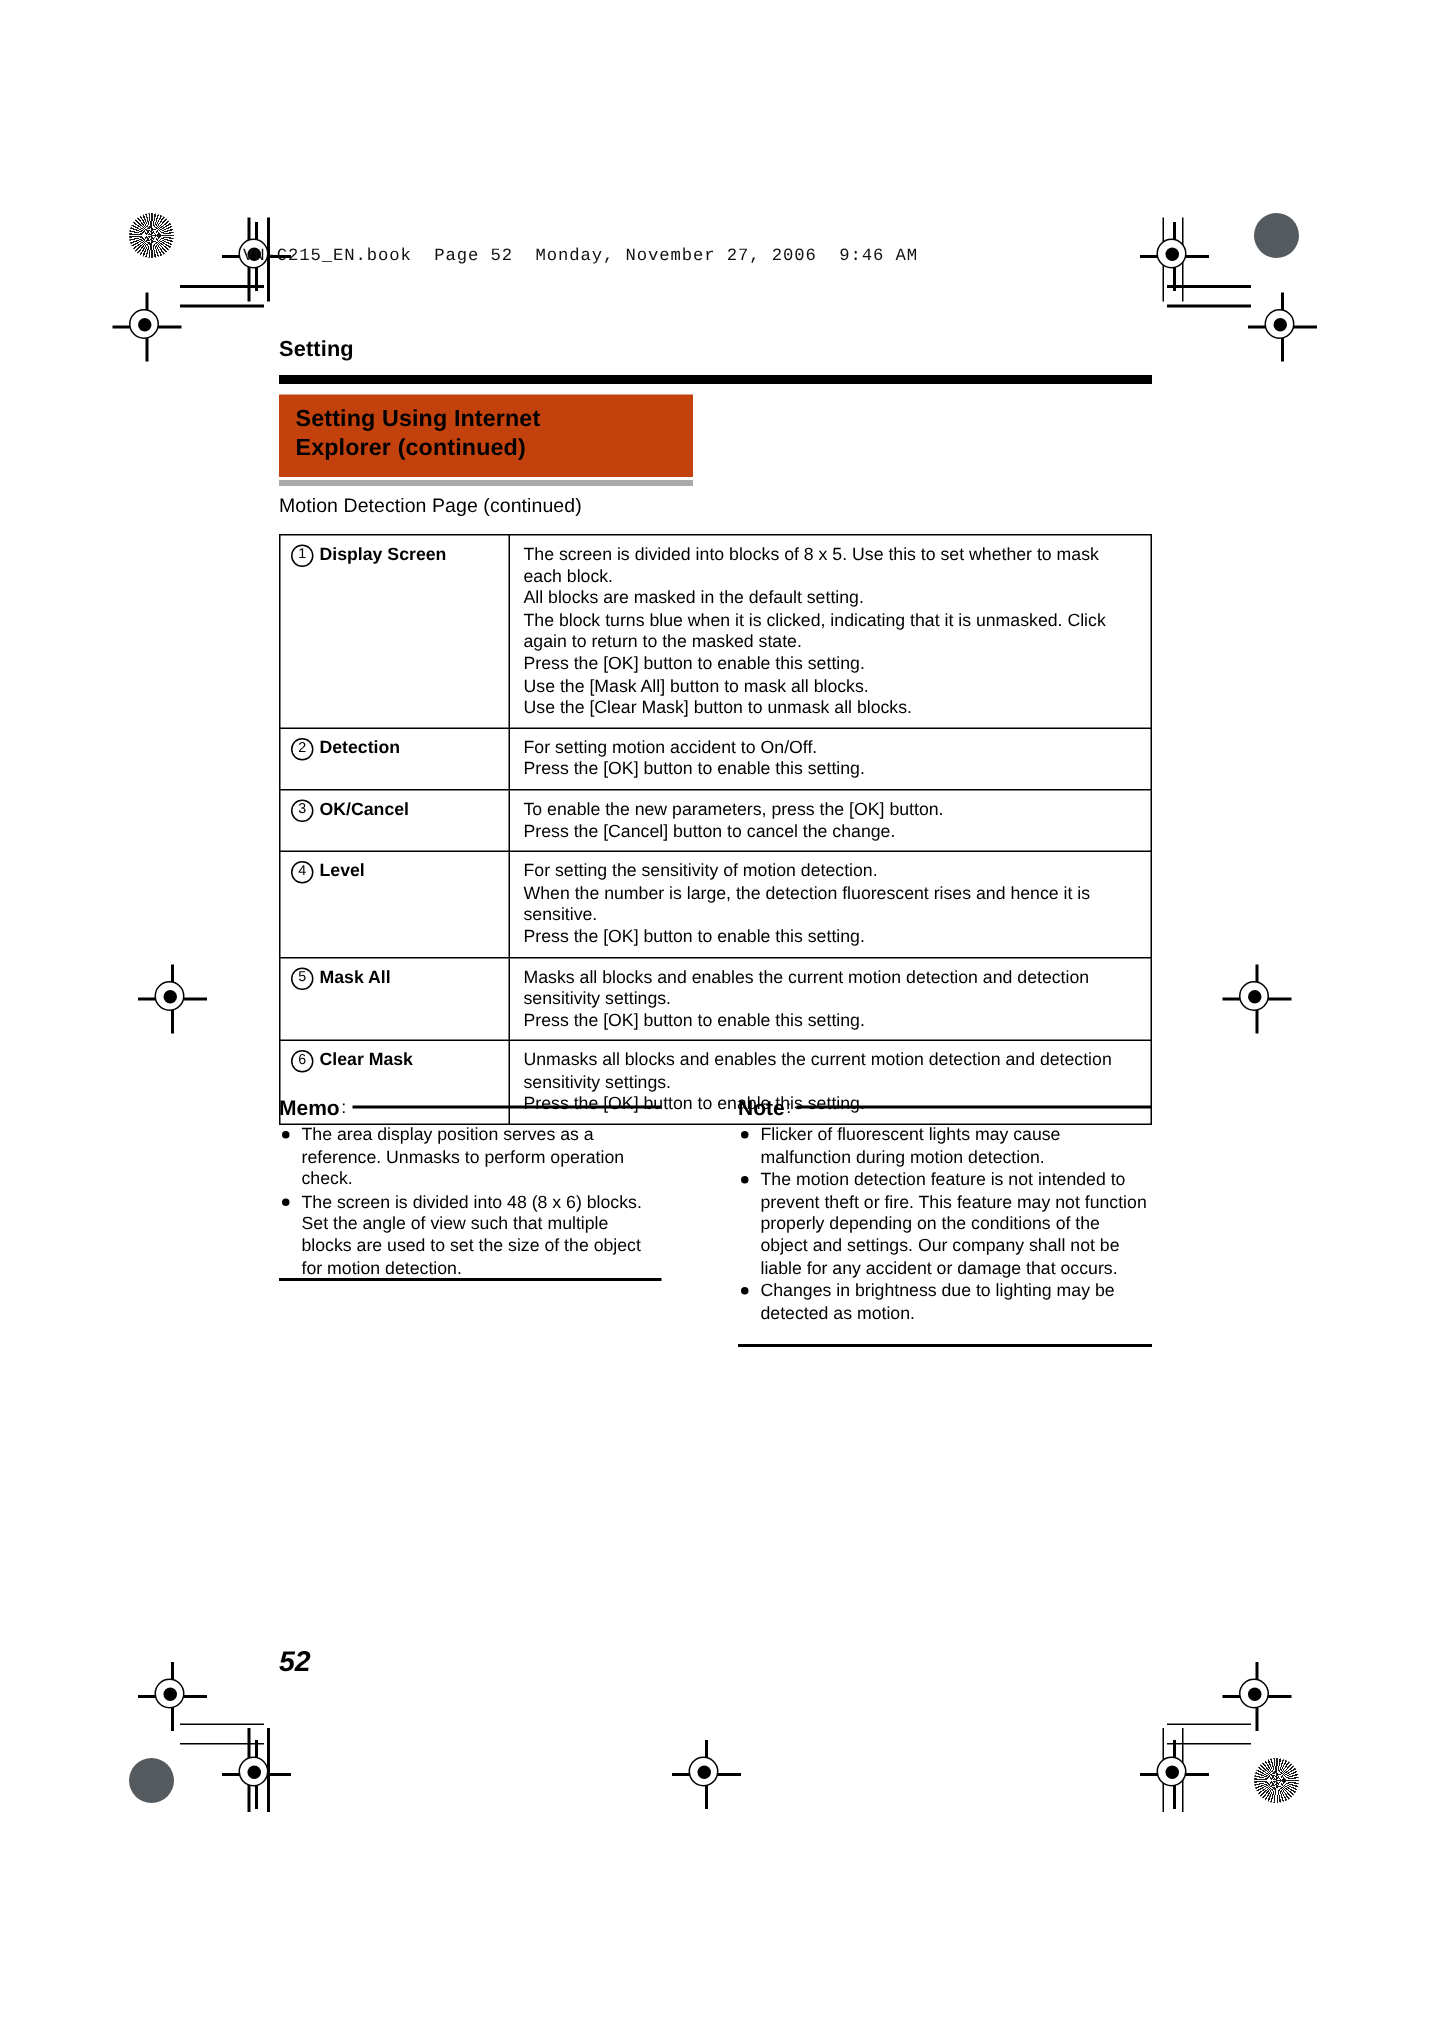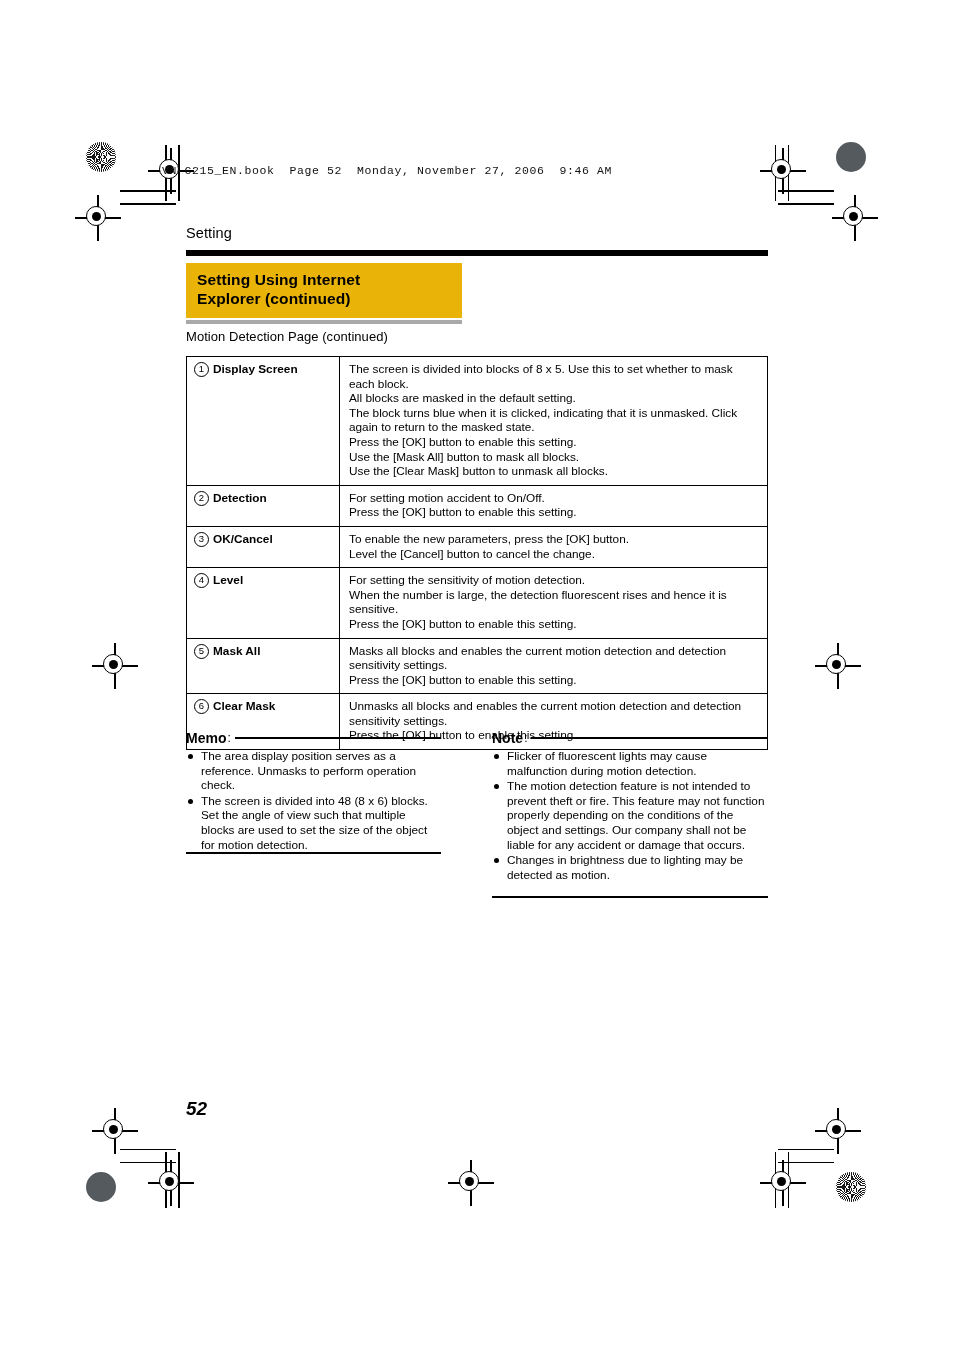--- a/index.html
+++ b/index.html
@@ -81,38 +81,38 @@
   .page {
     position: absolute;
     left: 0; top: 0;
     width: 954px; height: 1101px;
   }
   .running-head {
     position: absolute;
     left: 186px;
     top: 225px;
     font-size: 14.5px;
-    font-weight: normal;
+    font-weight: bold;
     letter-spacing: 0.1px;
   }
   .rule-black {
     position: absolute;
     left: 186px;
     top: 250px;
     width: 582px;
     height: 6px;
     background: #000;
   }
   .title-box {
     position: absolute;
     left: 186px;
     top: 263px;
     width: 276px;
     height: 55px;
-    background: #eab308;
+    background: #c2410c;
     box-sizing: border-box;
     padding: 7px 0 0 11px;
   }
   .title-box .t {
     font-size: 15.5px;
     font-weight: bold;
     line-height: 19px;
     letter-spacing: 0.1px;
   }
   .rule-gray {
@@ -368,21 +368,21 @@
           <td class="k"><span class="cnum">2</span><span>Detection</span></td>
           <td class="v lines">
             <div>For setting motion accident to On/Off.</div>
             <div>Press the [OK] button to enable this setting.</div>
           </td>
         </tr>
         <tr>
           <td class="k"><span class="cnum">3</span><span>OK/Cancel</span></td>
           <td class="v lines">
             <div>To enable the new parameters, press the [OK] button.</div>
-            <div>Level the [Cancel] button to cancel the change.</div>
+            <div>Press the [Cancel] button to cancel the change.</div>
           </td>
         </tr>
         <tr>
           <td class="k"><span class="cnum">4</span><span>Level</span></td>
           <td class="v lines">
             <div>For setting the sensitivity of motion detection.</div>
             <div>When the number is large, the detection fluorescent rises and hence it is sensitive.</div>
             <div>Press the [OK] button to enable this setting.</div>
           </td>
         </tr>

